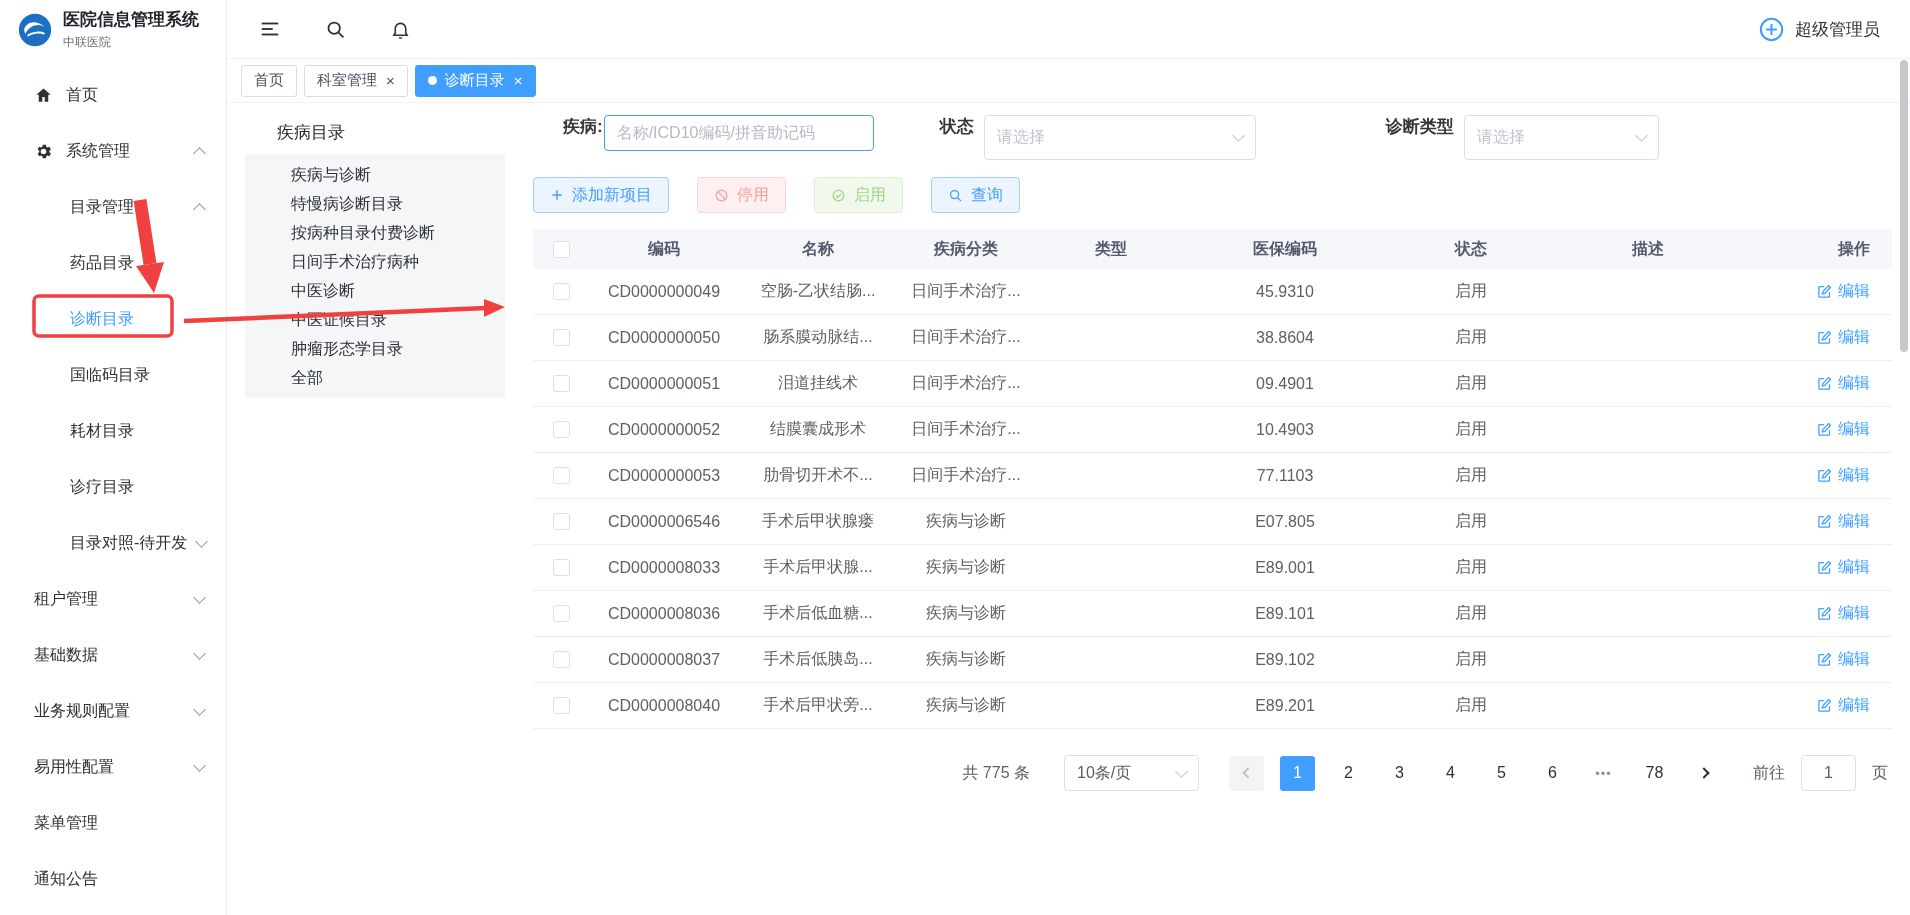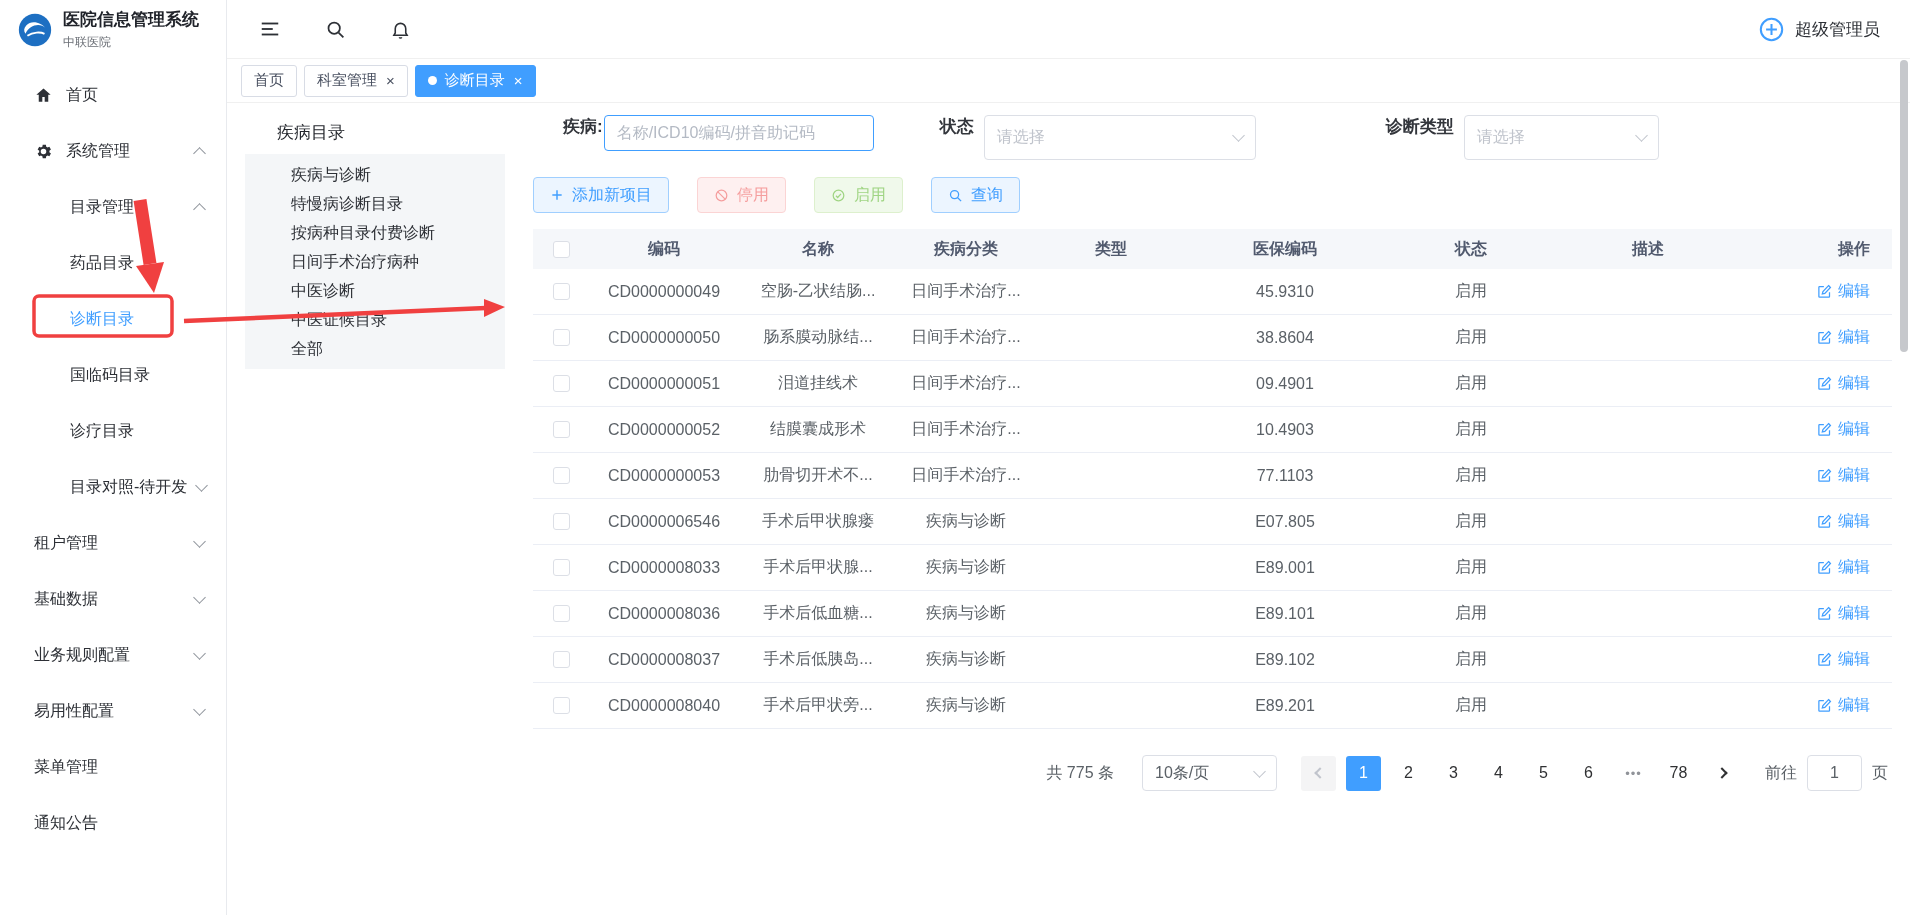--- a/index.html
+++ b/index.html
@@ -79,21 +79,21 @@
   .c-cat    { flex:0 0 138px; }
   .c-type   { flex:0 0 152px; }
   .c-ins    { flex:0 0 196px; }
   .c-status { flex:0 0 176px; }
   .c-desc   { flex:0 0 178px; }
   .c-action { flex:1; text-align:right; padding-right:22px; }
   .checkbox { display:inline-block; width:17px; height:17px; border:1px solid #dcdfe6; border-radius:3px; background:#fff; cursor:pointer; }
   .edit-link { color:#409EFF; display:inline-flex; align-items:center; gap:6px; cursor:pointer; }
 
   
-  .pagination { display:flex; align-items:center; justify-content:flex-end; gap:10px; margin-top:26px; font-size:16px; color:#5b6167; padding-right:4px; }
+  .pagination { display:flex; align-items:center; justify-content:flex-end; gap:16px; margin-top:26px; font-size:16px; color:#5b6167; padding-right:4px; }
   .page-size-select { width:135px; height:36px; border:1px solid #dcdfe6; border-radius:4px; display:inline-flex; align-items:center; justify-content:space-between; padding:0 12px; color:#5b6167; cursor:pointer; margin:0 14px 0 18px; }
   .pg-btn { min-width:35px; height:35px; display:inline-flex; align-items:center; justify-content:center; border-radius:3px; cursor:pointer; color:#303133; }
   .pg-prev { background:#f4f4f5; color:#c0c4cc; }
   .pg-num.active { background:#409EFF; color:#fff; }
   .pg-more { color:#909399; letter-spacing:1px; font-size:13px; }
   .chev-l { width:8px; height:8px; border-left:2px solid currentColor; border-bottom:2px solid currentColor; transform:rotate(45deg); margin-left:3px; }
   .chev-r { width:8px; height:8px; border-right:2px solid currentColor; border-top:2px solid currentColor; transform:rotate(45deg); margin-right:3px; }
   .goto-label { margin-left:14px; }
   .goto-input { width:55px; height:36px; border:1px solid #dcdfe6; border-radius:4px; text-align:center; font-size:16px; color:#5b6167; outline:none; }
 
@@ -141,20 +141,23 @@
         <span class="menu-chev up"></span>
       </div>
       <div class="menu-item lv2">
         <span class="mi-label">药品目录</span>
       </div>
       <div class="menu-item lv2 active">
         <span class="mi-label">诊断目录</span>
       </div>
       <div class="menu-item lv2">
         <span class="mi-label">国临码目录</span>
+      </div>
+      <div class="menu-item lv2">
+        <span class="mi-label">耗材目录</span>
       </div>
       <div class="menu-item lv2">
         <span class="mi-label">诊疗目录</span>
       </div>
       <div class="menu-item lv2">
         <span class="mi-label">目录对照-待开发</span>
         <span class="menu-chev inline"></span>
       </div>
       <div class="menu-item">
         <span class="mi-label">租户管理</span>
@@ -231,20 +234,21 @@
 
       <div class="catalog-panel">
         <div class="catalog-title">疾病目录</div>
         <div class="catalog-list">
           <div class="catalog-item">疾病与诊断</div>
           <div class="catalog-item">特慢病诊断目录</div>
           <div class="catalog-item">按病种目录付费诊断</div>
           <div class="catalog-item">日间手术治疗病种</div>
           <div class="catalog-item">中医诊断</div>
           <div class="catalog-item">中医证候目录</div>
+          <div class="catalog-item">肿瘤形态学目录</div>
           <div class="catalog-item">全部</div>
         </div>
       </div>
 
       <div class="workspace">
 
         <div class="filter-row">
           <span class="filter-label">疾病:</span>
           <input class="input-disease" placeholder="名称/ICD10编码/拼音助记码" style="">
           <span class="filter-label lbl-status">状态</span>

